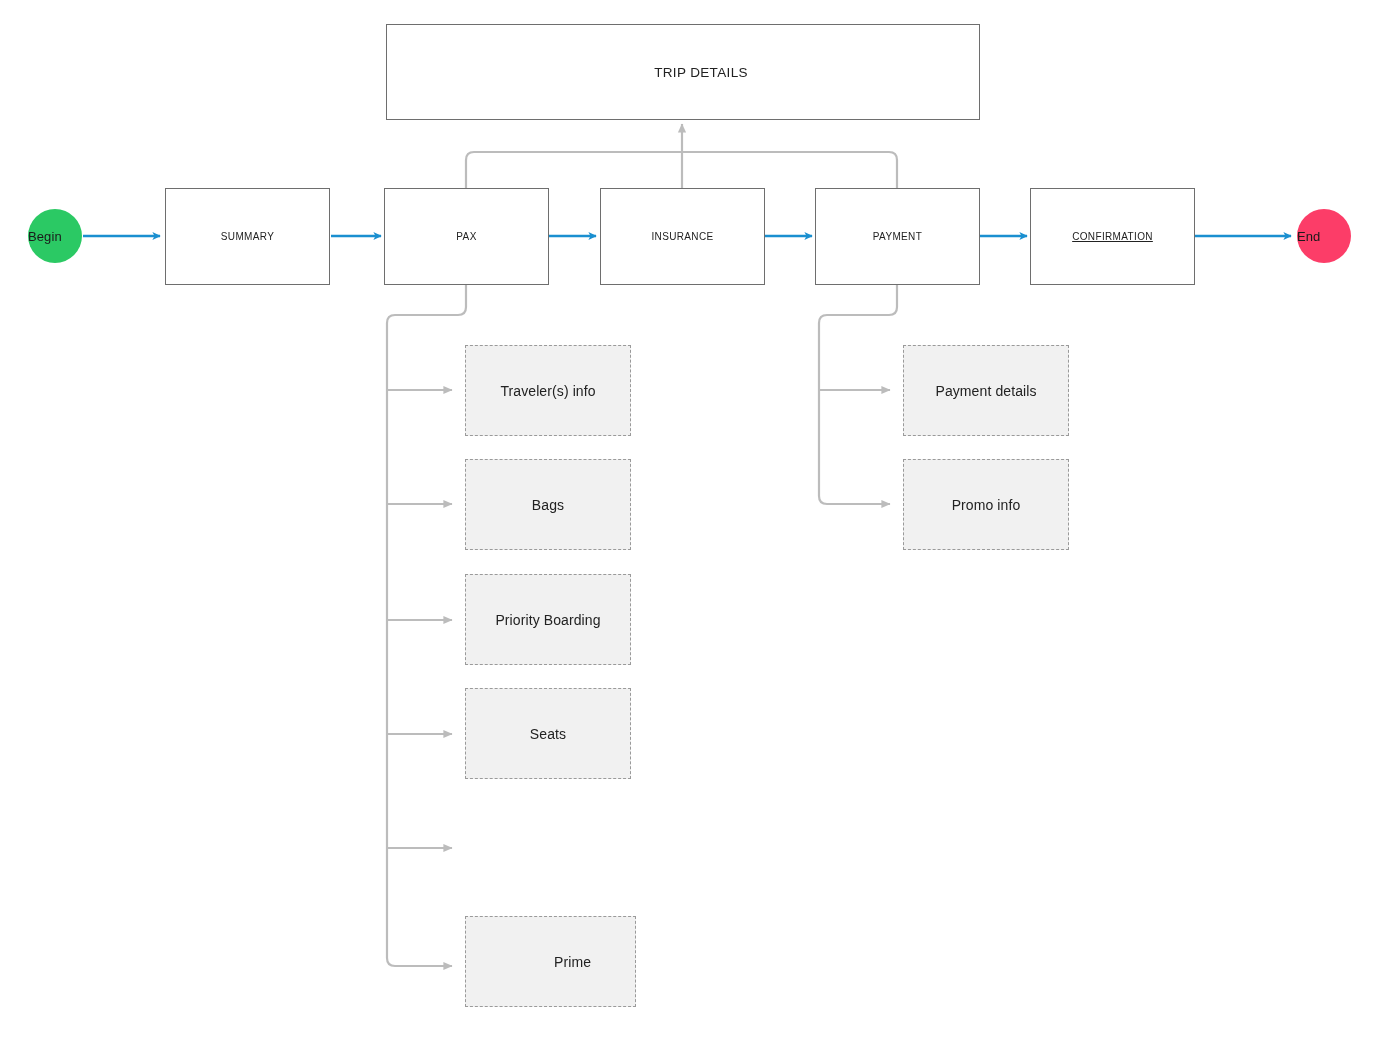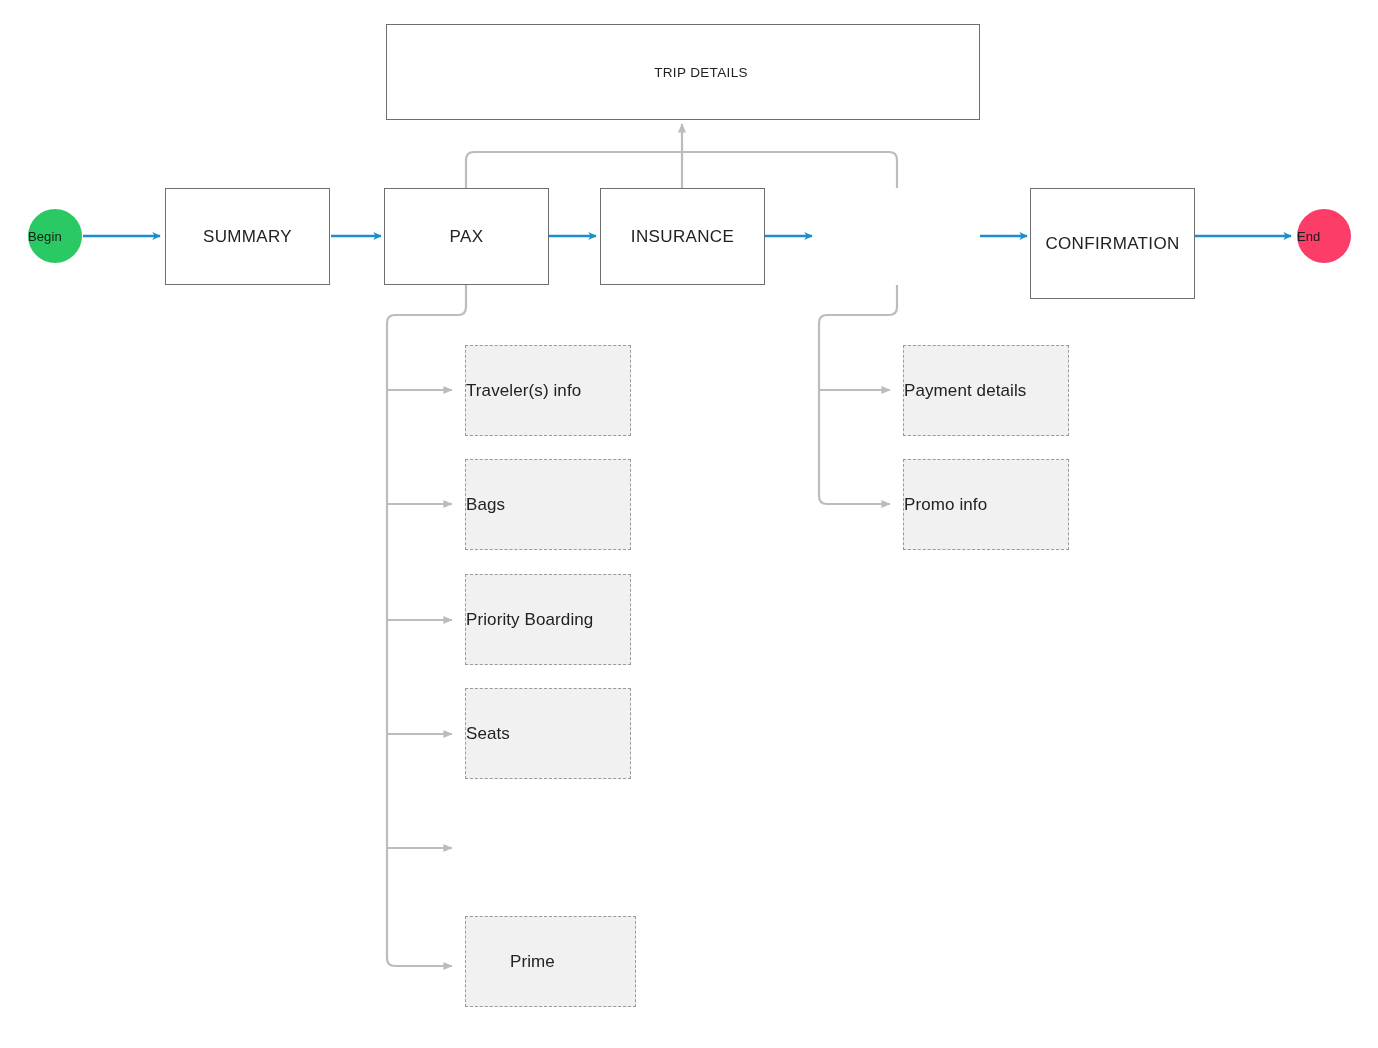--- a/index.html
+++ b/index.html
@@ -39,37 +39,38 @@
   }
 
   
   .proc {
     position: absolute;
     background: #ffffff;
     border: 1px solid #6e6e6e;
     display: flex;
     align-items: center;
     justify-content: center;
-    font-size: 17px;
+    font-size: 10px;
     color: #222222;
     letter-spacing: .35px;
     box-sizing: border-box;
   }
   .proc.wide {
     font-size: 13.5px;
   }
 
   
   .sub {
     position: absolute;
     background: #f1f1f1;
     border: 1.4px dashed #9a9a9a;
     display: flex;
     align-items: center;
-    font-size: 17px;
+    justify-content: center;
+    font-size: 14px;
     color: #222222;
     letter-spacing: .1px;
     box-sizing: border-box;
   }
 </style>
 </head>
 <body>
 
 <div id="canvas">
 
@@ -131,22 +132,25 @@
   </div>
 
   <div class="proc" style="left:384px; top:188px; width:165px; height:97px;">
     <span>PAX</span>
   </div>
 
   <div class="proc" style="left:600px; top:188px; width:165px; height:97px;">
     <span>INSURANCE</span>
   </div>
 
+  <div class="proc" style="left:815px; top:188px; width:165px; height:97px;">
+    <span>PAYMENT</span>
+  </div>
 
-  <div class="proc" style="left:1030px; top:188px; width:165px; height:111px;">
+  <div class="proc" style="left:1030px; top:188px; width:165px; height:97px;text-decoration:underline;">
     <span>CONFIRMATION</span>
   </div>
 
   <div class="sub" style="left:465px; top:345px; width:166px; height:91px;">
     <span>Traveler(s) info</span>
   </div>
 
   <div class="sub" style="left:465px; top:459px; width:166px; height:91px;">
     <span>Bags</span>
   </div>

